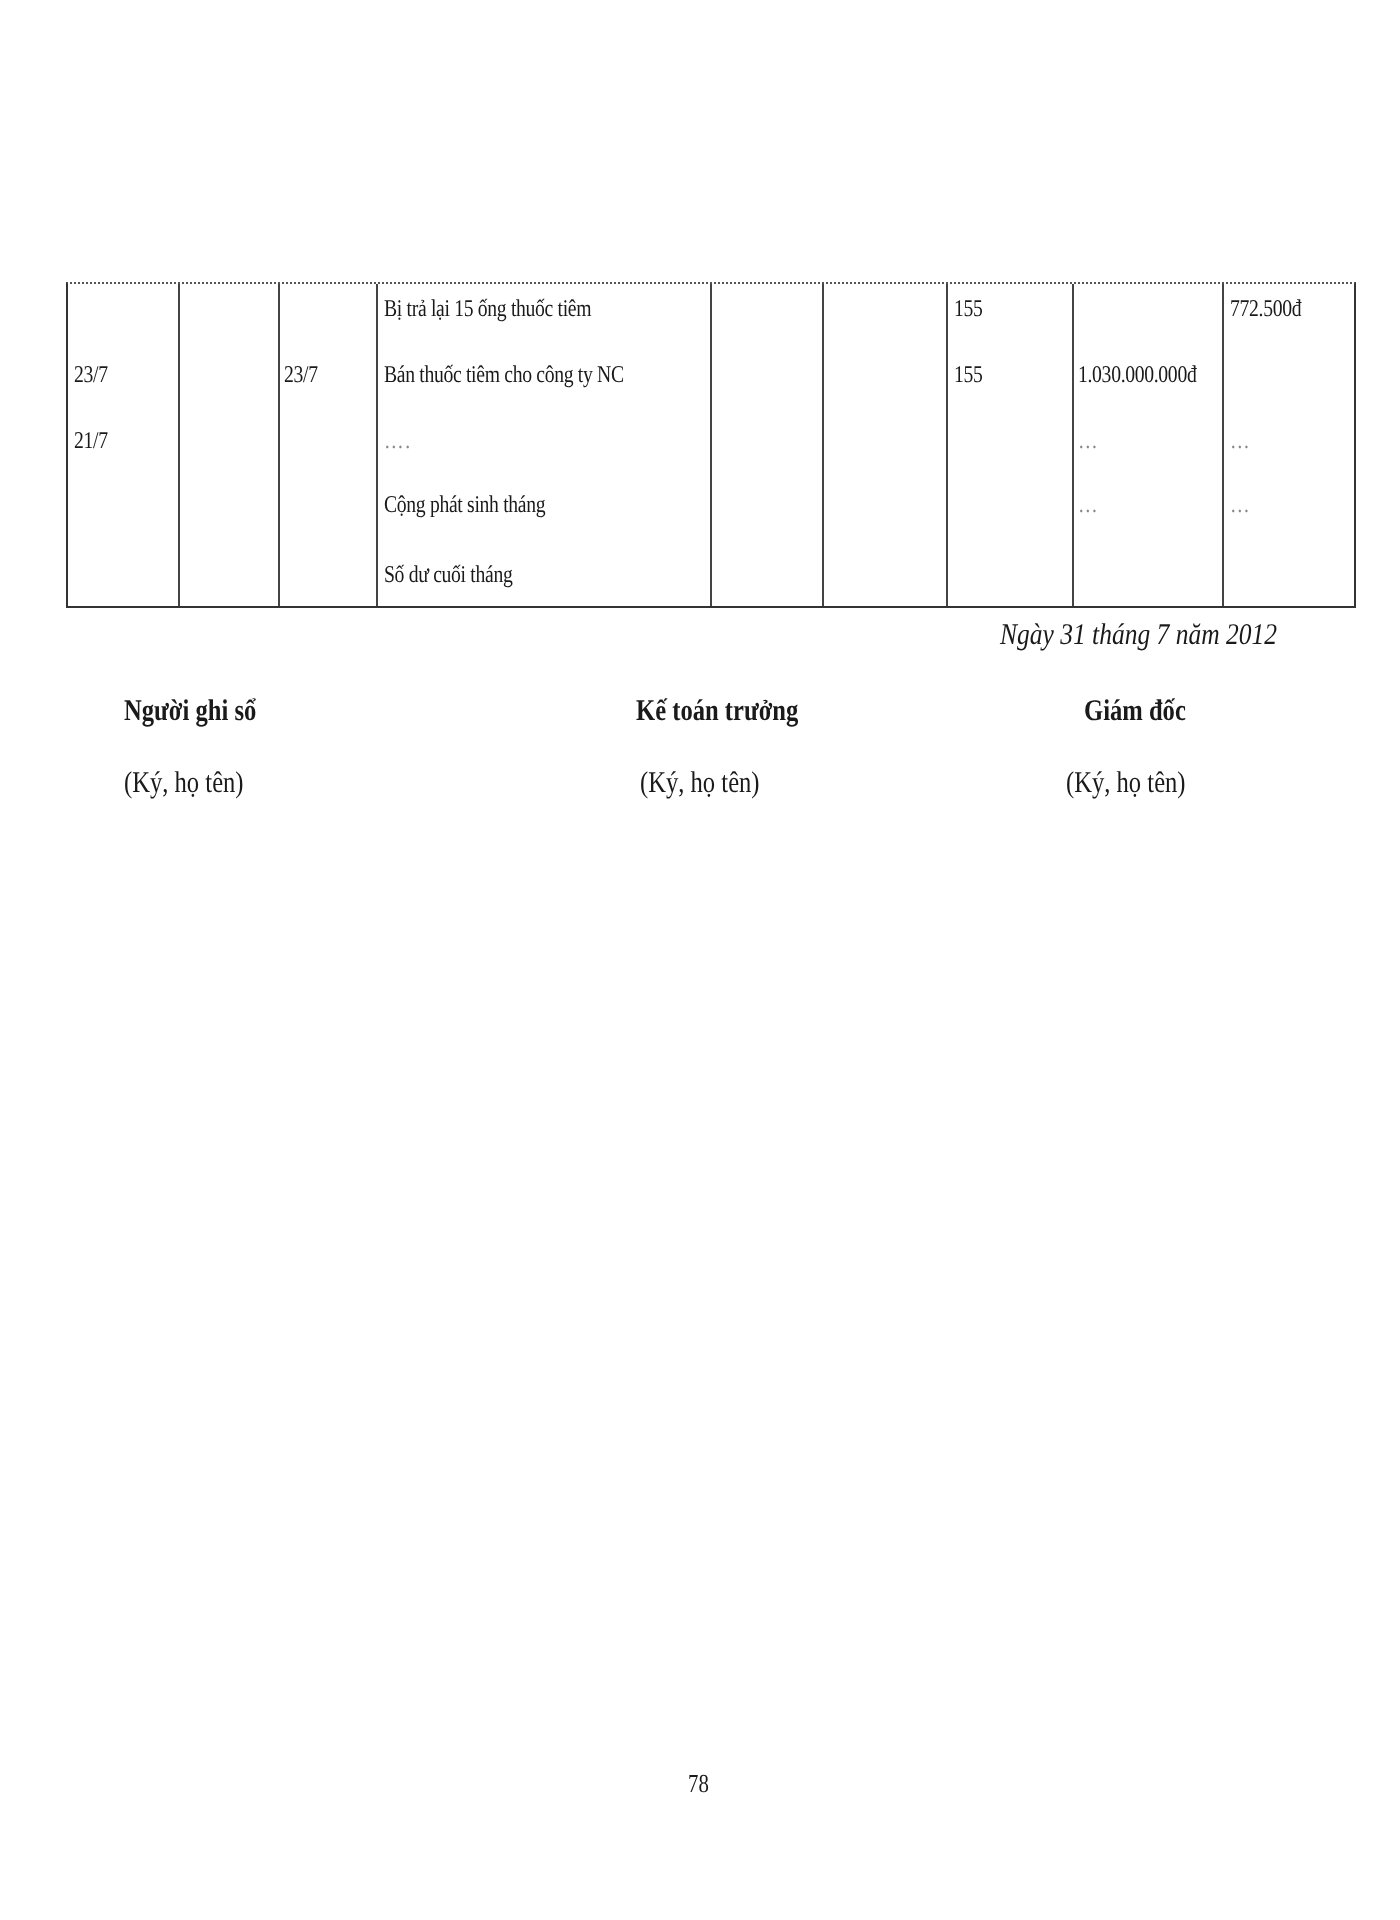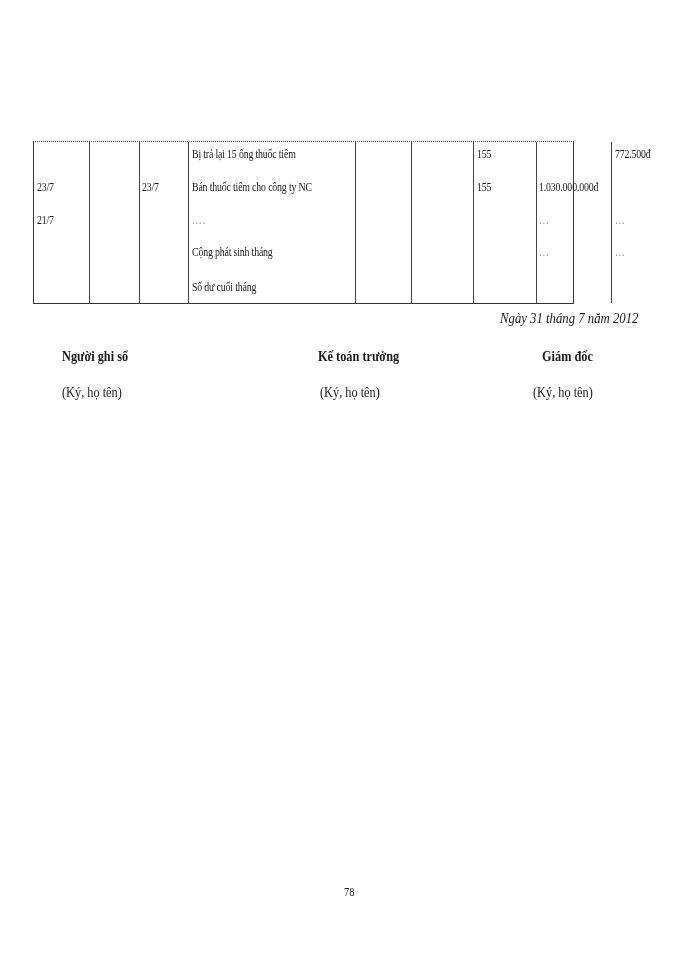--- a/index.html
+++ b/index.html
@@ -1,19 +1,19 @@
 <!DOCTYPE html>
 <html><head>
 <meta charset="utf-8">
 <style>
   html, body { margin: 0; padding: 0; background: #ffffff; }
   body { width: 700px; height: 960px; position: relative; overflow: hidden;
          font-family: "Liberation Serif", "DejaVu Serif", serif; color: #1a1a1a; }
   .page { position: absolute; left: 0; top: 0; width: 700px; height: 960px; }
-  .ledger { position: absolute; left: 33px; top: 141px; width: 541px; height: 163px;
+  .ledger { position: absolute; left: 33px; top: 141px; width: 645px; height: 163px;
             border: 1px solid #333; border-top: 1px dotted #555; box-sizing: border-box; }
   .vline { position: absolute; top: 0; bottom: 0; width: 0; border-left: 1px solid #444; }
   .cell-text { position: absolute; font-size: 12px; line-height: 14px; white-space: nowrap;
                transform: scaleX(0.82); transform-origin: left center; letter-spacing: -0.2px; }
   .date-line { position: absolute; left: 500px; top: 310px; font-size: 15px; font-style: italic;
                transform: scaleX(0.85); transform-origin: left center; white-space: nowrap; }
   .sig-title { position: absolute; font-size: 15px; font-weight: bold; white-space: nowrap;
                transform: scaleX(0.82); transform-origin: left center; }
   .sig-sub { position: absolute; font-size: 15px; white-space: nowrap;
              transform: scaleX(0.82); transform-origin: left center; }

